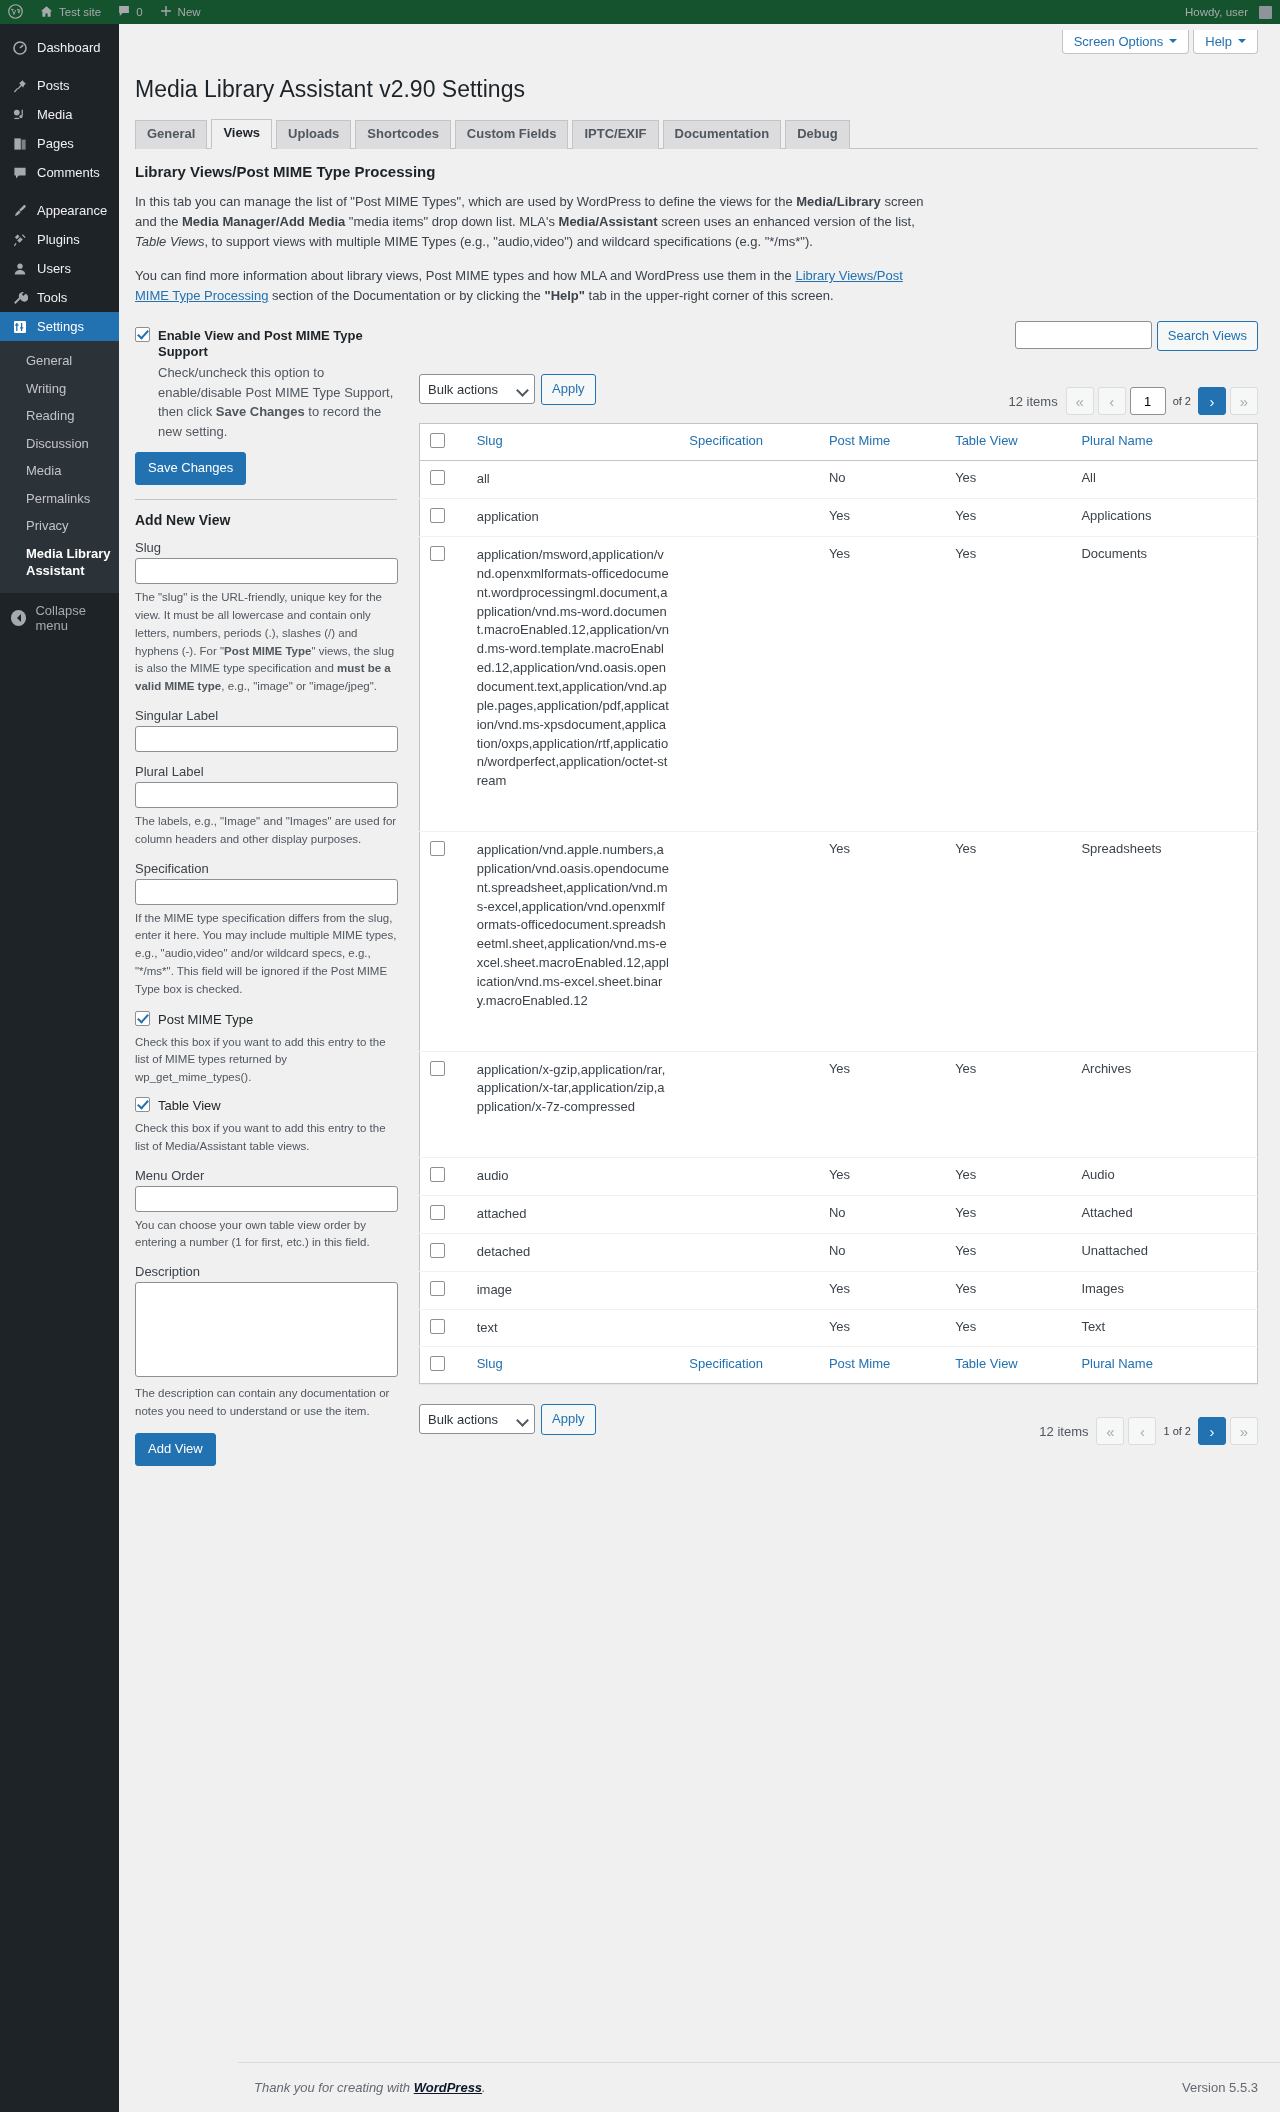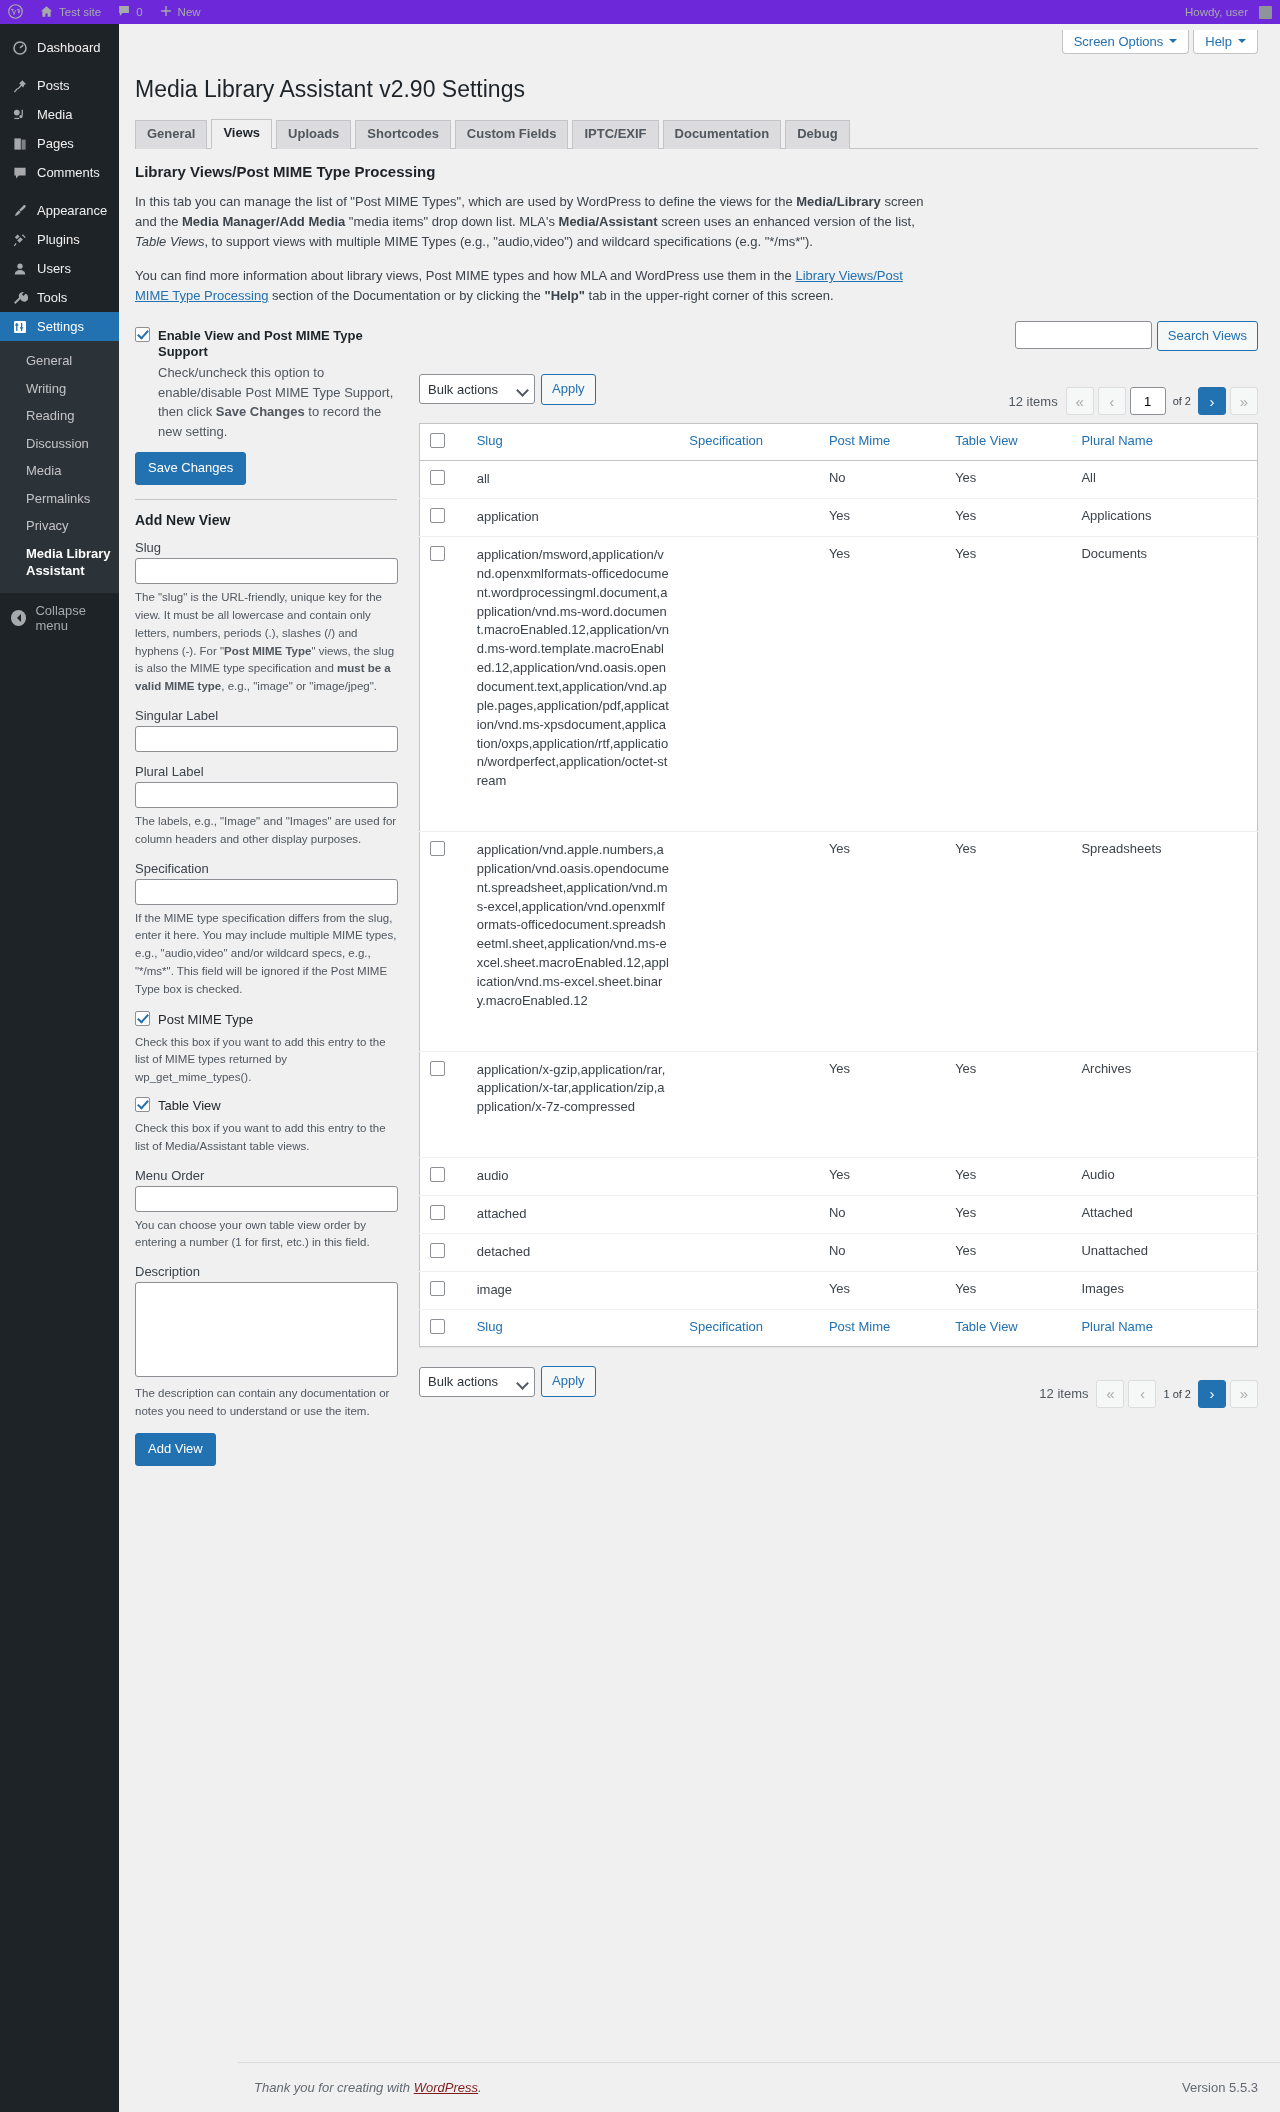--- a/index.html
+++ b/index.html
@@ -8,21 +8,21 @@
     width:1280px; min-height:2112px;
     background:#f0f0f1;
     font-family:"Liberation Sans", sans-serif;
     font-size:13px; color:#3c434a;
     -webkit-font-smoothing:antialiased;
   }
 
   
   #adminbar {
     position:absolute; top:0; left:0; width:1280px; height:24px;
-    background:#6d28d9; color:#a7aaad; font-size:11.5px;
+    background:#14532d; color:#a7aaad; font-size:11.5px;
     display:flex; align-items:center;
   }
   #adminbar .ab-item {
     display:flex; align-items:center; gap:5px;
     height:24px; padding:0 8px; color:#a7aaad; cursor:pointer; white-space:nowrap;
   }
   #adminbar .ab-right { margin-left:auto; display:flex; align-items:center; }
   .wp-logo { width:15px; height:15px; }
   .avatar-sq { width:13px; height:13px; background:#8f949a; margin-left:6px; border-radius:1px; }
 
@@ -203,21 +203,21 @@
   tr.tall td { padding-bottom:40px; }
 
   
   #wpfooter {
     position:absolute; left:119px; right:0; bottom:0; height:50px;
     border-top:1px solid #dcdcde; background:#f0f0f1;
     display:flex; align-items:center; padding:0 22px 0 16px;
     font-size:13px; color:#646970; font-style:italic;
   }
   #wpfooter .right { margin-left:auto; font-style:normal; }
-  #wpfooter a { color:#7f1d1d; text-decoration:underline; font-style:italic; }
+  #wpfooter a { color:#0f172a; text-decoration:underline; font-style:italic;font-weight:bold; }
 </style>
 </head>
 <body>
 
 <div id="adminbar">
   <div class="ab-item">
     <span>
       <svg class="wp-logo" viewBox="0 0 20 20">
           <circle cx="10" cy="10" r="9" fill="none" stroke="#a7aaad" stroke-width="1.6"></circle>
           <path d="M4 7.2h3.4M5.6 7.2L8 14l2.1-6M12 7.2h2.8M13 7.2l1.6 5 1.4-5" stroke="#a7aaad" stroke-width="1.2" fill="none"></path>
@@ -579,20 +579,28 @@
                 <td class="c-plural">Unattached</td>
               </tr>
               <tr>
                 <td class="cb"><input type="checkbox" style=""></td>
                 <td class="col-slug">image</td>
                 <td class="c-spec"></td>
                 <td class="c-mime">Yes</td>
                 <td class="c-tview">Yes</td>
                 <td class="c-plural">Images</td>
               </tr>
+              <tr>
+                <td class="cb"><input type="checkbox" style=""></td>
+                <td class="col-slug">text</td>
+                <td class="c-spec"></td>
+                <td class="c-mime">Yes</td>
+                <td class="c-tview">Yes</td>
+                <td class="c-plural">Text</td>
+              </tr>
             </tbody>
           <tfoot>
             <tr>
               <th class="cb">
                 <input type="checkbox" style="">
               </th>
               <th>Slug</th>
               <th class="c-spec">Specification</th>
               <th class="c-mime">Post Mime</th>
               <th class="c-tview">Table View</th>

